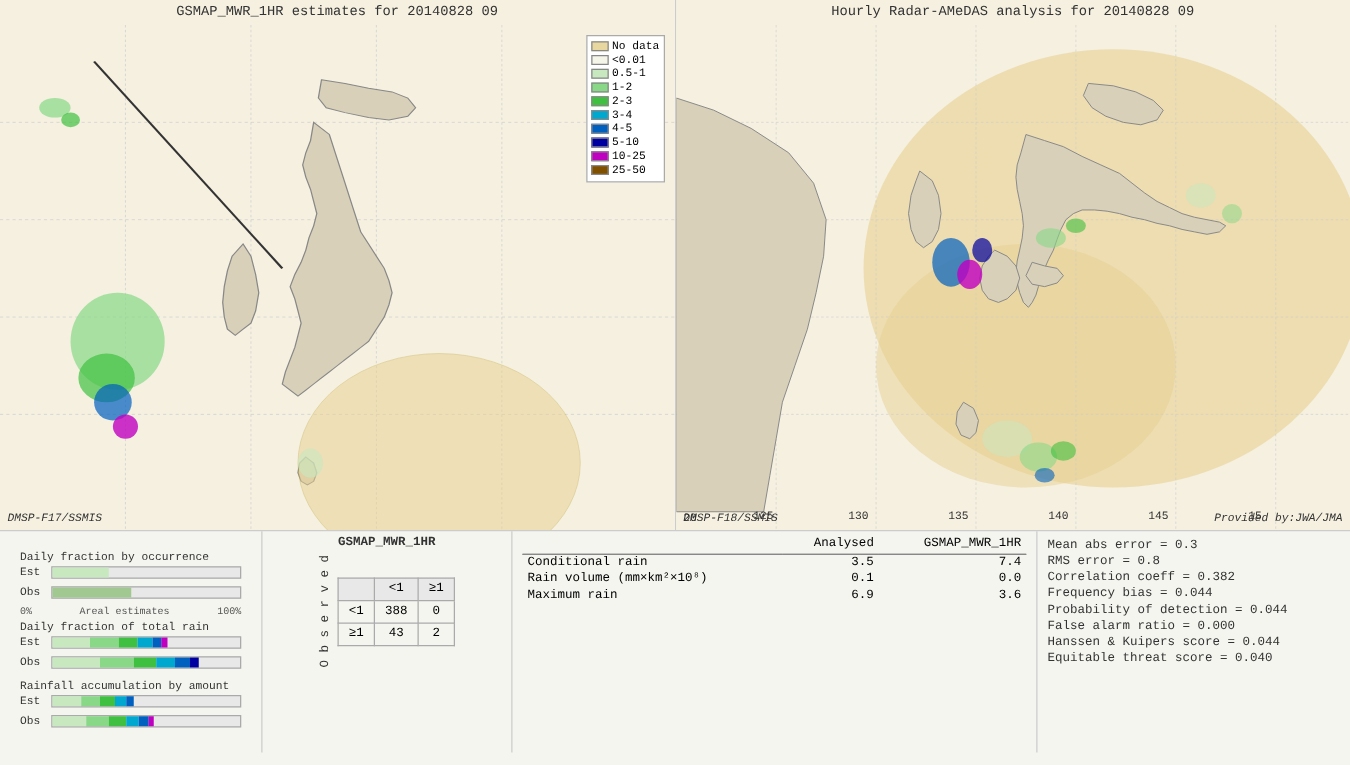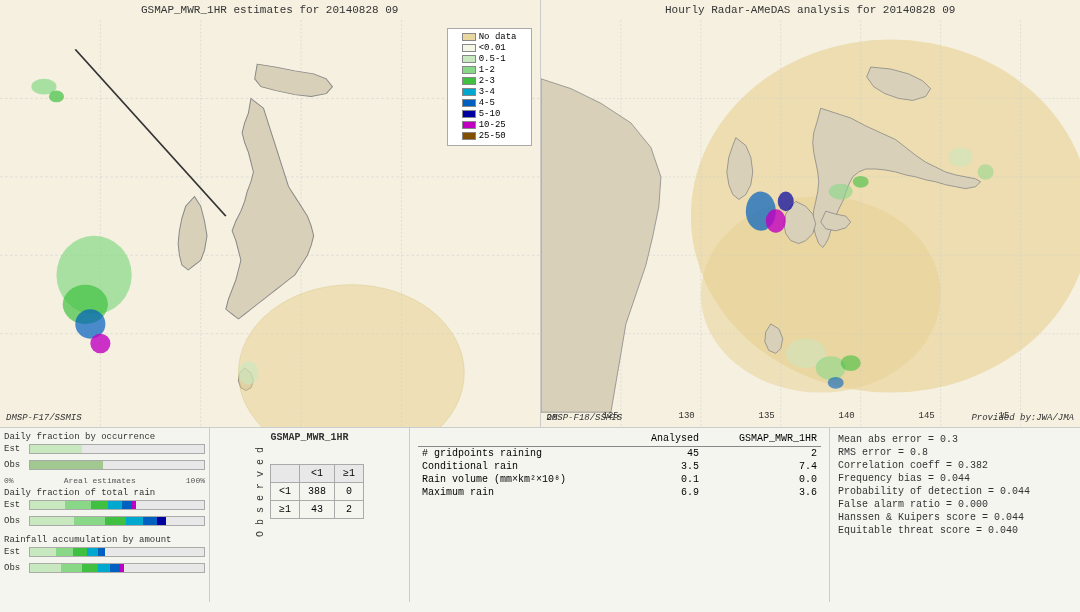--- a/index.html
+++ b/index.html
@@ -51,21 +51,21 @@
       z-index: 10;
     }
 
     
     .legend {
       position: absolute;
       top: 28px;
       right: 8px;
       background: white;
       border: 1px solid #aaa;
-      padding: 3px 14px;
+      padding: 3px 3px;
       z-index: 20;
       font-size: 9px;
     }
 
     .legend-item {
       display: flex;
       align-items: center;
       margin-bottom: 1px;
     }
 
@@ -119,21 +119,21 @@
     .bottom-section {
       display: flex;
       flex-direction: row;
       height: 177px;
     }
 
     
     .stats-left {
       width: 210px;
       border-right: 1px solid #ccc;
-      padding: 4px;
+      padding: 16px;
       display: flex;
       flex-direction: column;
     }
 
     .stats-bar-section {
       margin-bottom: 3px;
     }
 
     .stats-bar-title {
       font-size: 9px;
@@ -563,25 +563,20 @@
     <div class="verif-stats">
       <table class="verif-table">
         <thead>
           <tr>
             <td class="col-header"></td>
             <td class="col-header" style="text-align:right;">Analysed</td>
             <td class="col-header" style="text-align:right;">GSMAP_MWR_1HR</td>
           </tr>
         </thead>
         <tbody id="verif-tbody">
-        <tr>
-      <td># gridpoints raining</td>
-      <td style="text-align:right;">45</td>
-      <td style="text-align:right;">2</td>
-    </tr>
             <tr>
       <td>Conditional rain</td>
       <td style="text-align:right;">3.5</td>
       <td style="text-align:right;">7.4</td>
     </tr>
             <tr>
       <td>Rain volume (mm×km²×10⁸)</td>
       <td style="text-align:right;">0.1</td>
       <td style="text-align:right;">0.0</td>
     </tr>

